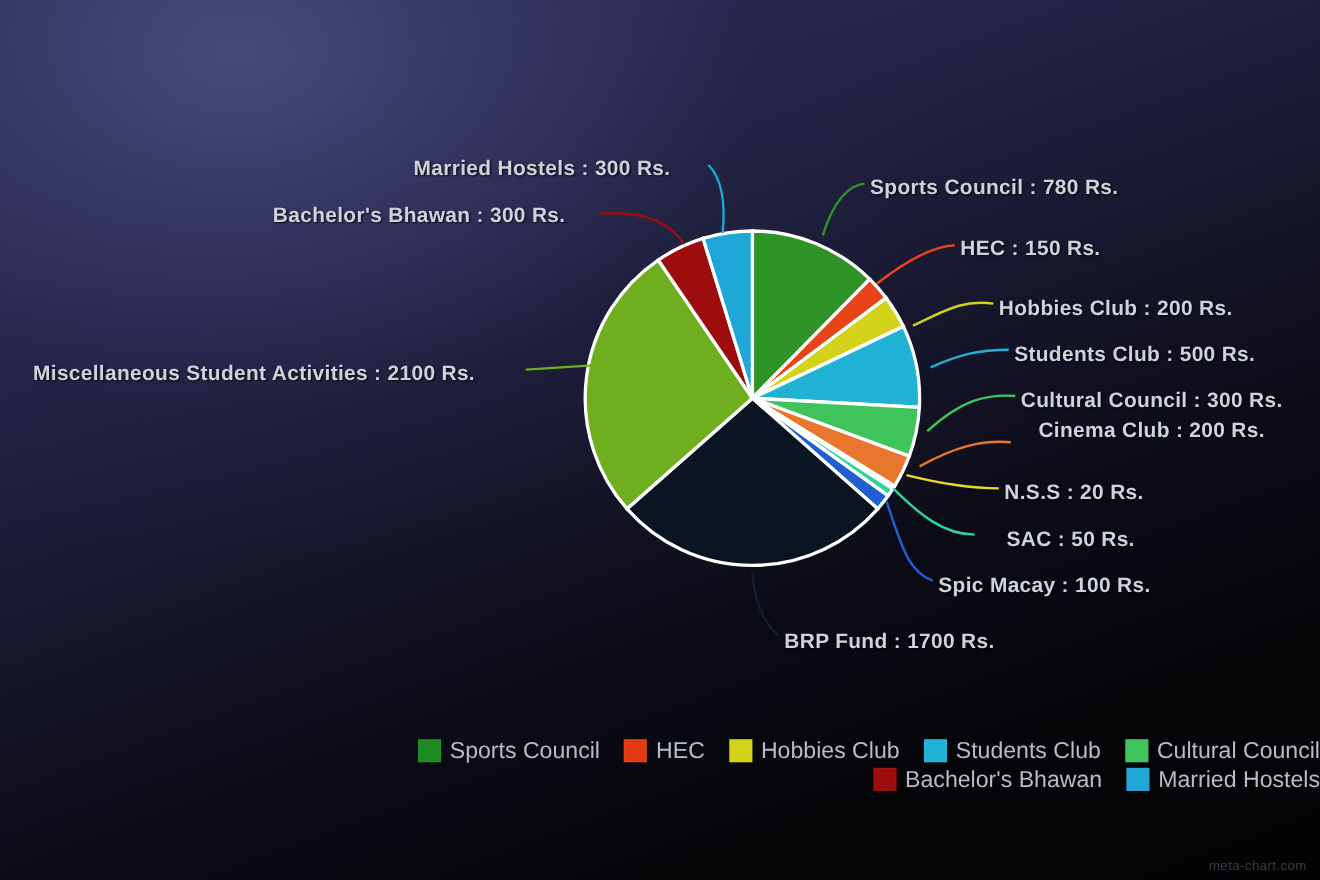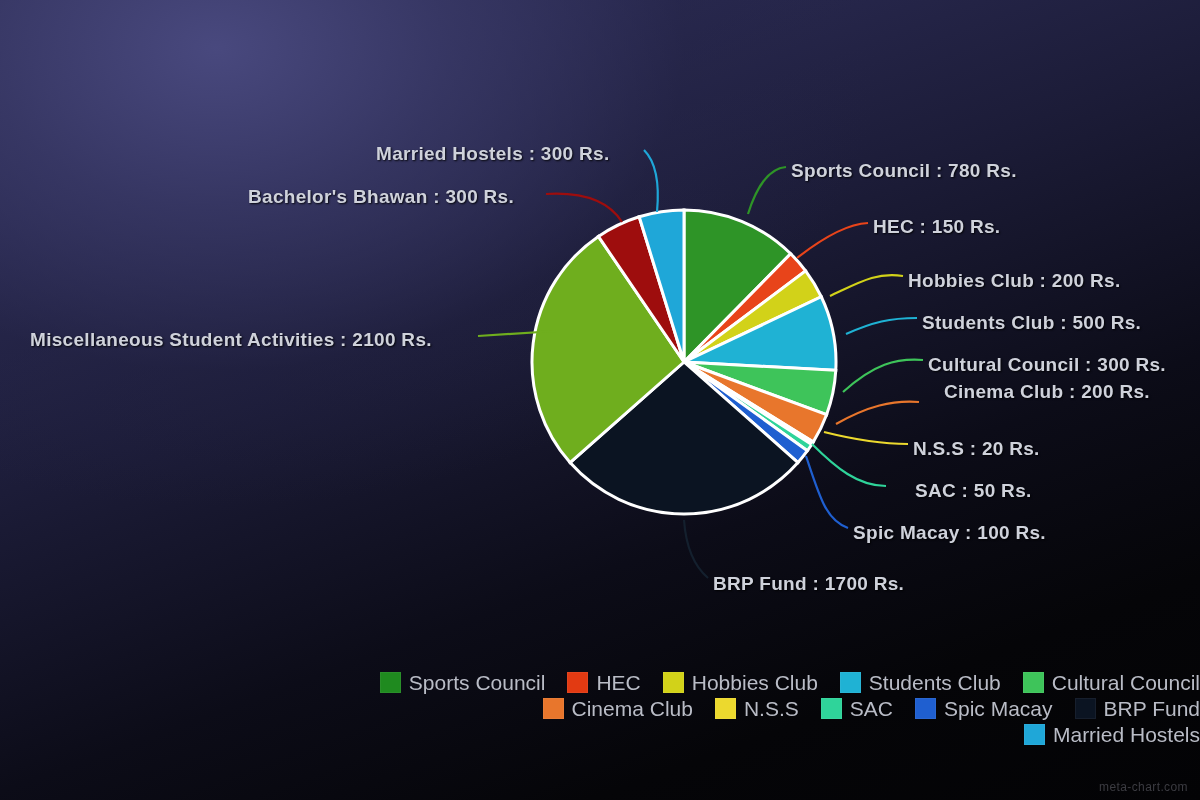--- a/index.html
+++ b/index.html
@@ -170,41 +170,23 @@
           <span class="legend-swatch" style="background: rgb(31, 178, 212);"></span>
           <span class="legend-text">Students Club</span>
         </div>
         <div class="legend-item">
           <span class="legend-swatch" style="background: rgb(62, 196, 90);"></span>
           <span class="legend-text">Cultural Council</span>
         </div>
       </div>
       <div class="legend-row">
         <div class="legend-item">
-          <span class="legend-swatch" style="background: rgb(232, 118, 44);"></span>
-          <span class="legend-text">Cinema Club</span>
+          <span class="legend-swatch" style="background: rgb(158, 13, 13);"></span>
+          <span class="legend-text">Bachelor's Bhawan</span>
         </div>
-        <div class="legend-item">
-          <span class="legend-swatch" style="background: rgb(236, 217, 46);"></span>
-          <span class="legend-text">N.S.S</span>
-        </div>
-        <div class="legend-item">
-          <span class="legend-swatch" style="background: rgb(47, 212, 154);"></span>
-          <span class="legend-text">SAC</span>
-        </div>
-        <div class="legend-item">
-          <span class="legend-swatch" style="background: rgb(31, 95, 208);"></span>
-          <span class="legend-text">Spic Macay</span>
-        </div>
-        <div class="legend-item">
-          <span class="legend-swatch" style="background: rgb(11, 20, 34);"></span>
-          <span class="legend-text">BRP Fund</span>
-        </div>
-      </div>
-      <div class="legend-row">
         <div class="legend-item">
           <span class="legend-swatch" style="background: rgb(31, 167, 216);"></span>
           <span class="legend-text">Married Hostels</span>
         </div>
       </div>
     </div>
 
   <div id="watermark">meta-chart.com</div>
 </div>
 

